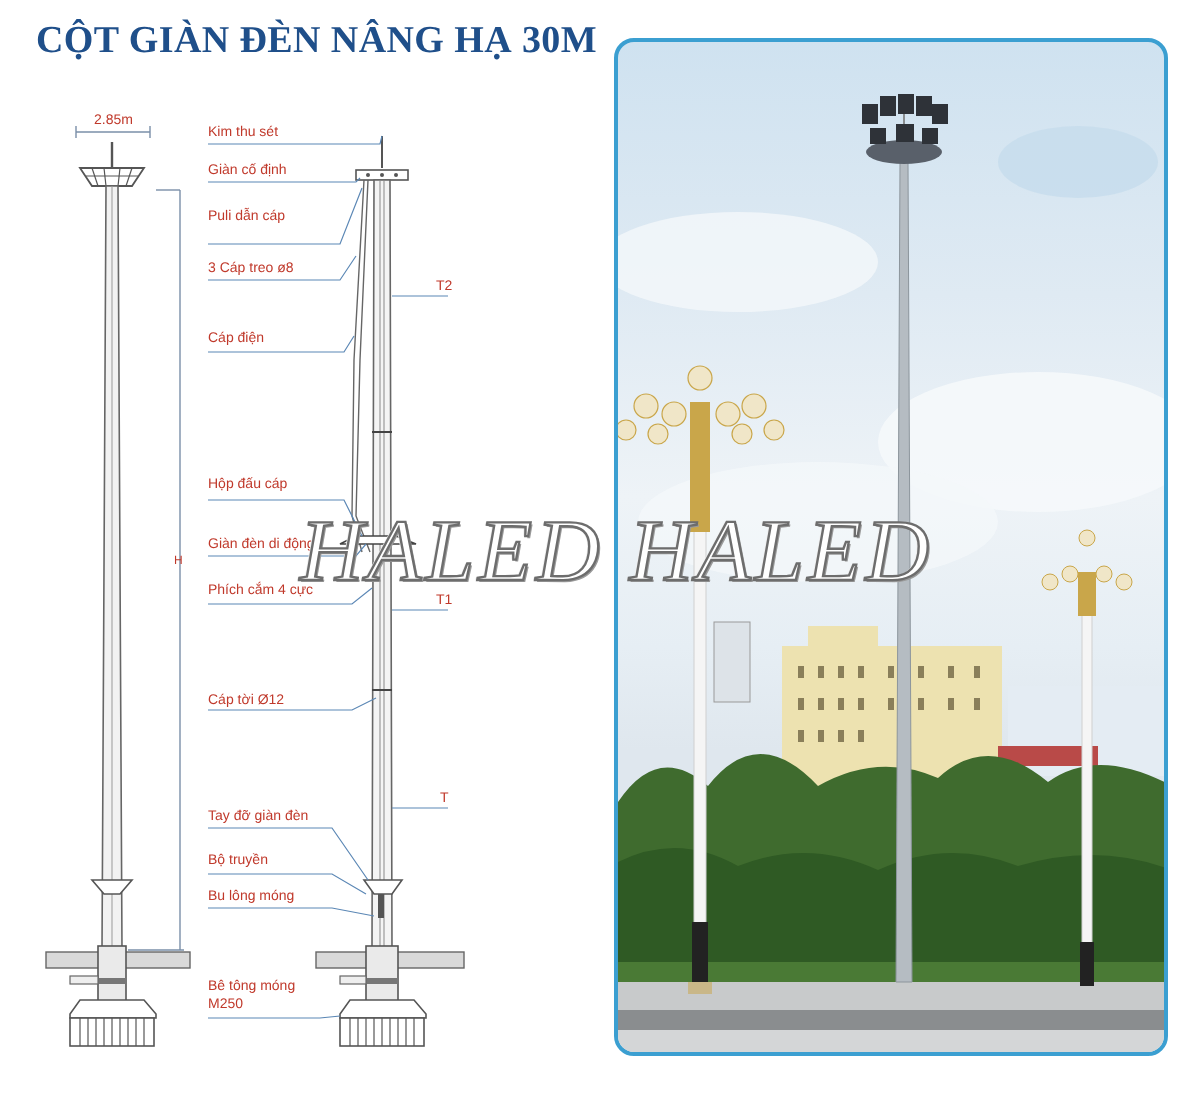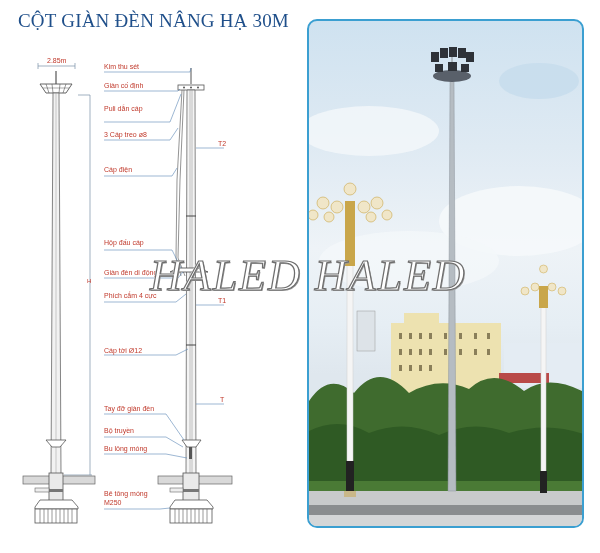--- a/index.html
+++ b/index.html
@@ -1,21 +1,21 @@
 <!DOCTYPE html>
 <html><head>
 <meta charset="utf-8">
 <style>
   * { box-sizing: border-box; margin: 0; padding: 0; }
   html, body { width: 600px; height: 553px; background: #ffffff; overflow: hidden; }
   body { position: relative; font-family: "Liberation Sans", sans-serif; }
 
   .title {
     position: absolute; left: 18px; top: 10px;
-    font-family: "Liberation Serif", serif; font-weight: normal;
+    font-family: "Liberation Serif", serif; font-weight: bold;
     font-size: 19px; color: #1f4f8a; letter-spacing: 0.2px;
   }
 
   .diagram { position: absolute; left: 0; top: 0; width: 300px; height: 553px; }
   .diagram svg { position: absolute; left: 0; top: 0; }
 
   .lbl {
     position: absolute; font-size: 7px; color: #c0392b;
     white-space: nowrap; line-height: 8px;
   }

